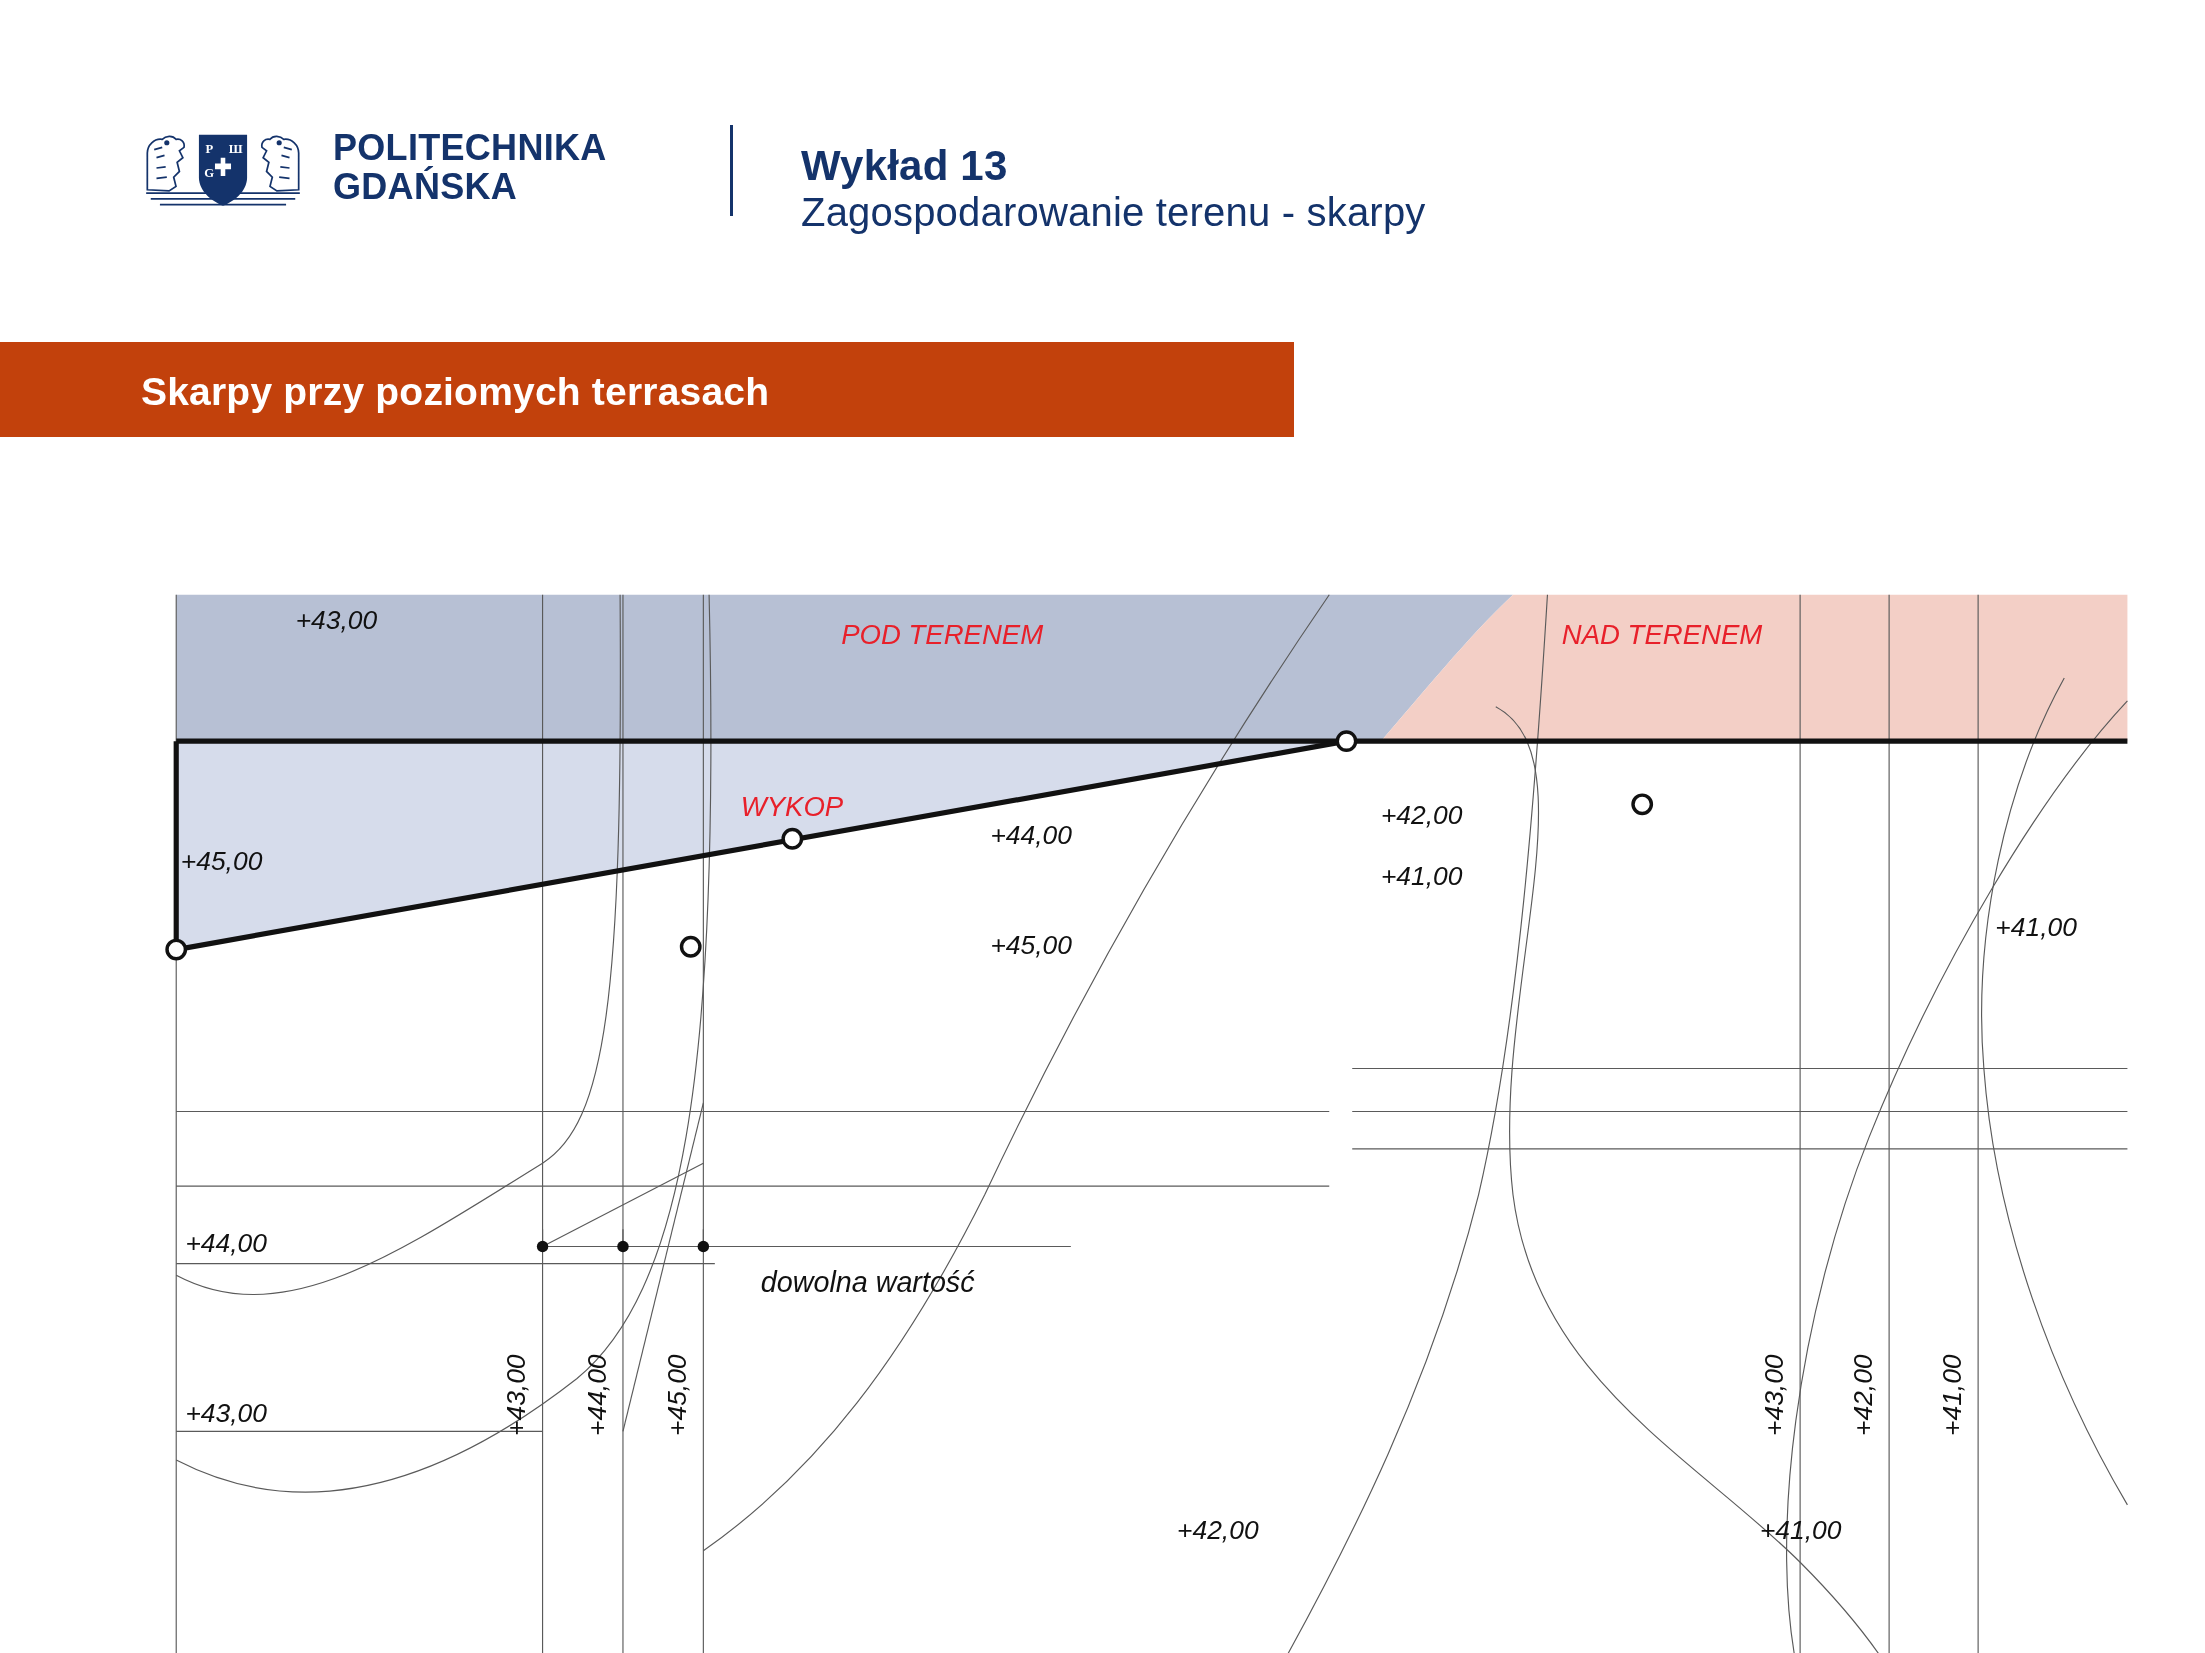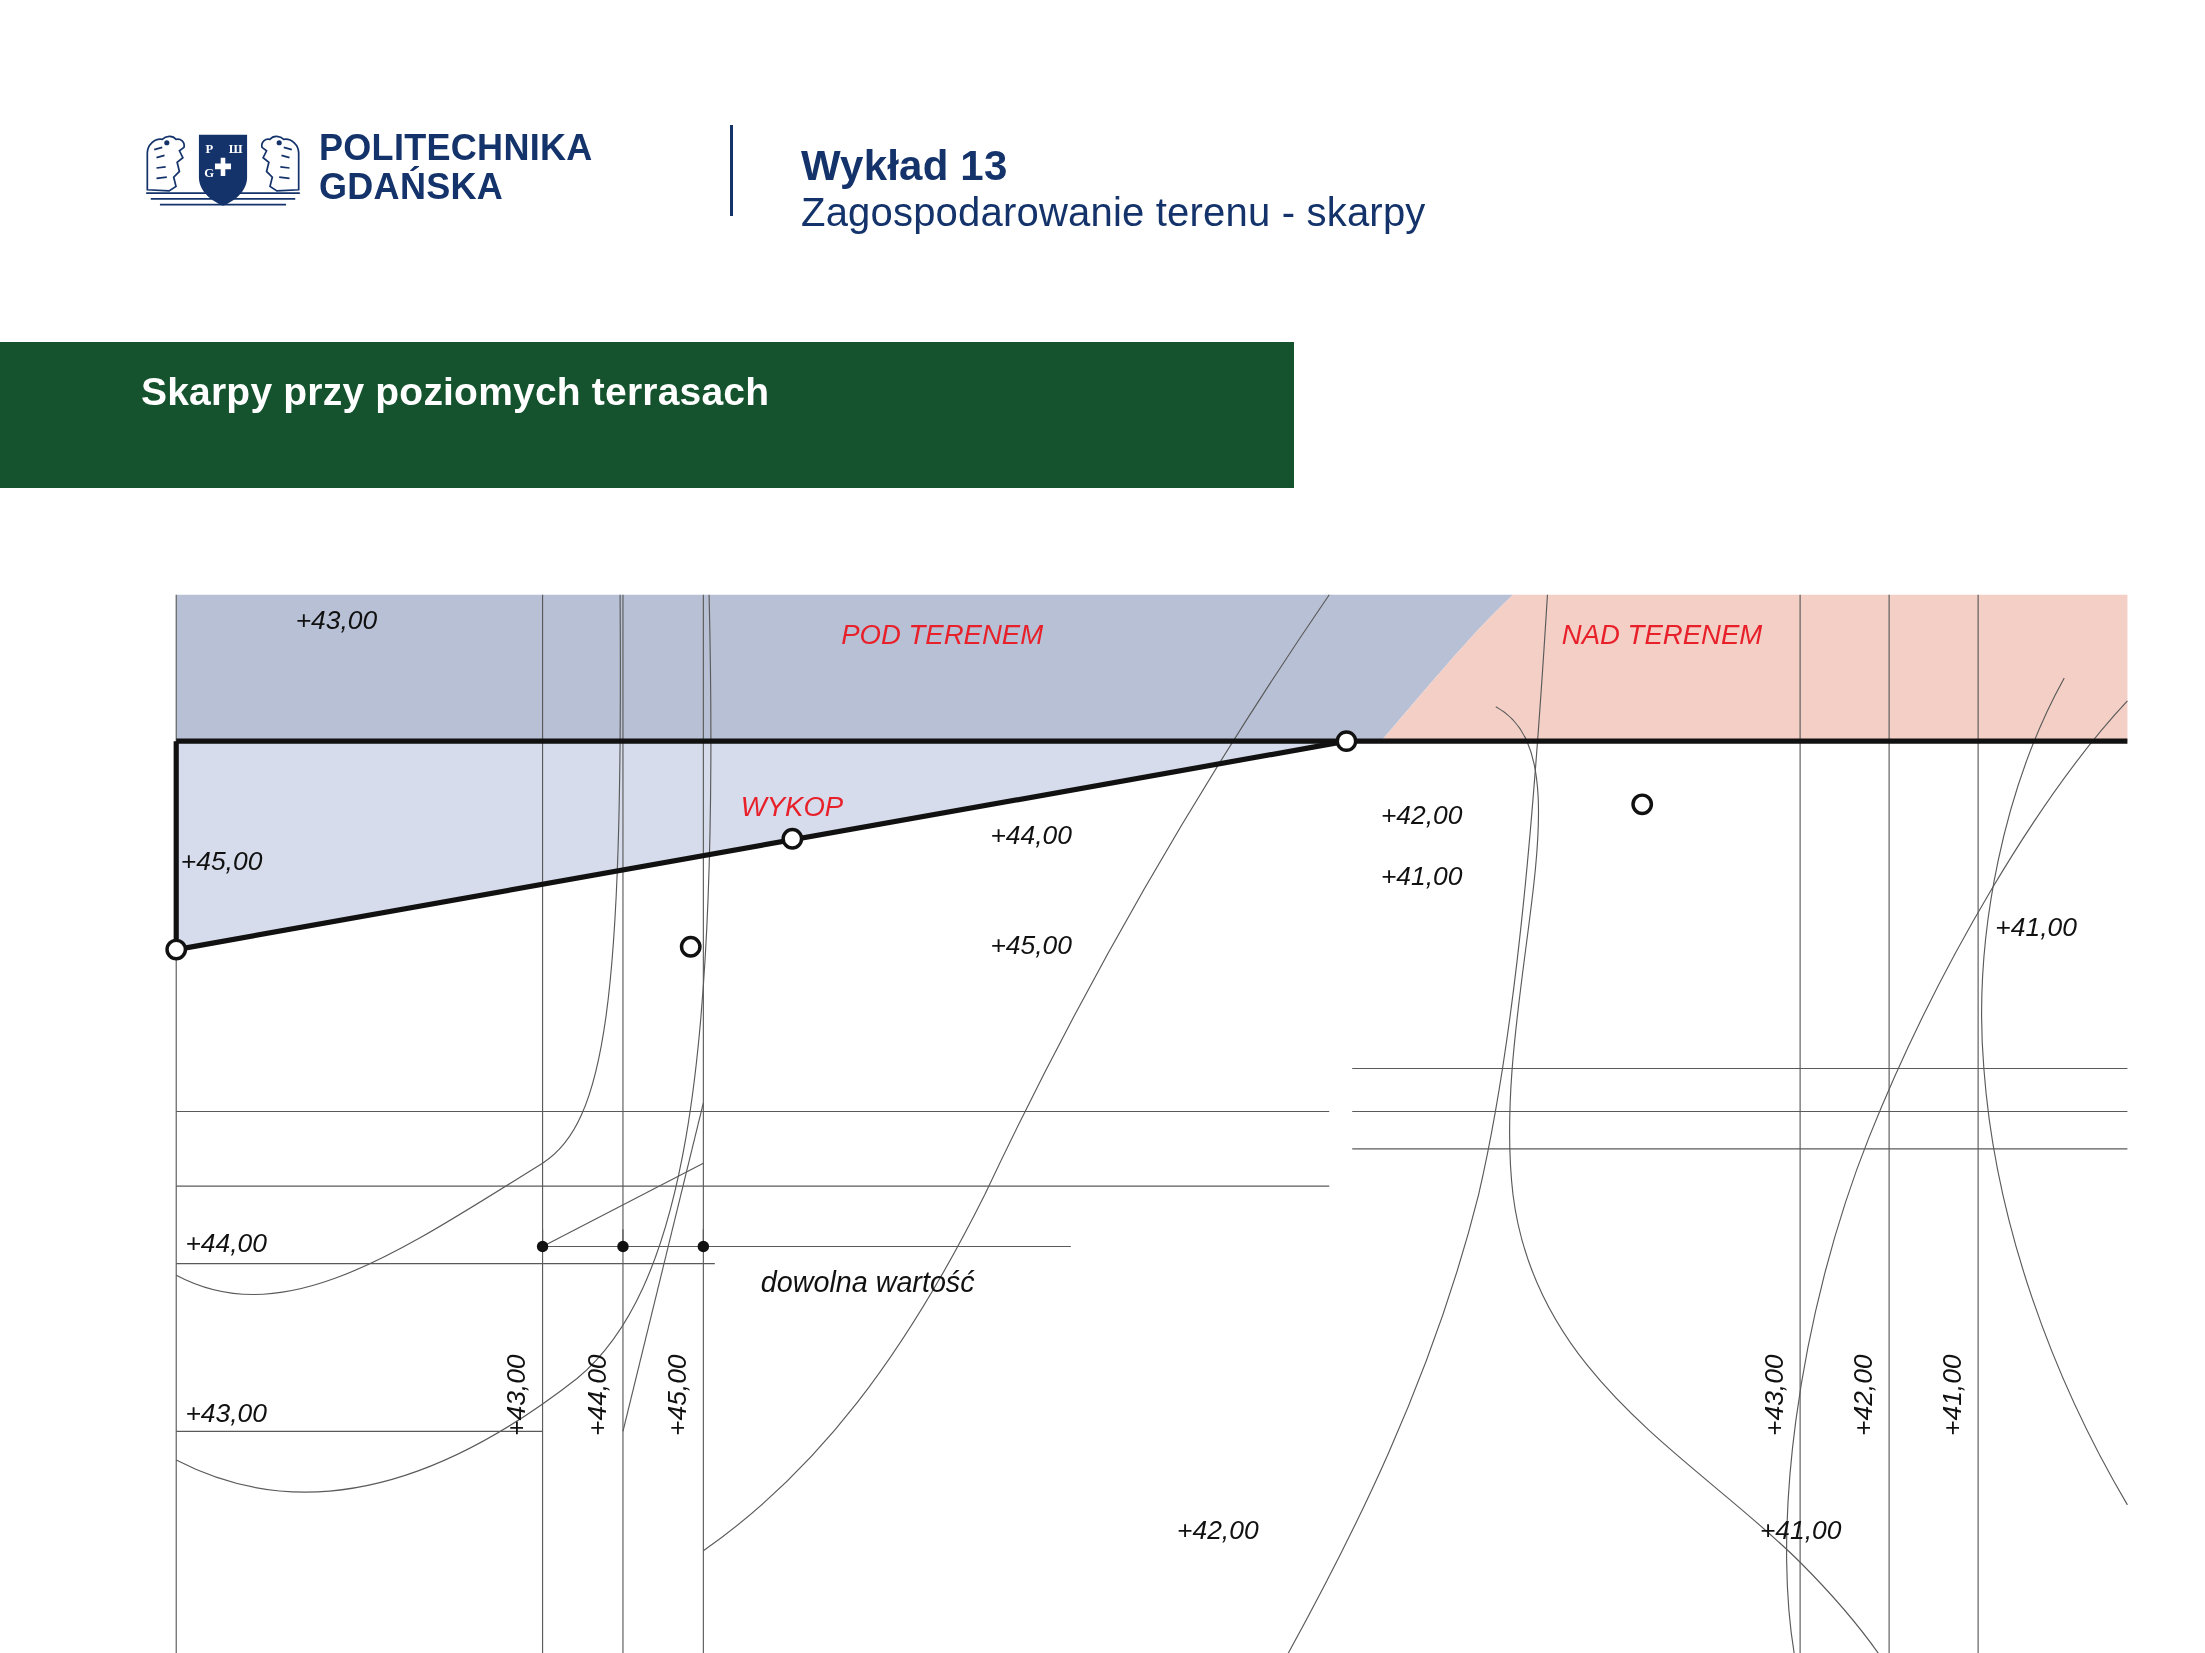--- a/index.html
+++ b/index.html
@@ -28,21 +28,21 @@
     top: 122px;
     display: flex;
     align-items: center;
   }
   #pg-crest {
     width: 172px;
     height: 92px;
     flex: 0 0 auto;
   }
   #logo-wordmark {
-    margin-left: 10px;
+    margin-left: 24px;
     color: #14336b;
     font-weight: bold;
     font-size: 36px;
     line-height: 1.08;
     letter-spacing: 0.3px;
     white-space: pre-line;
   }
   #header-divider {
     position: absolute;
     left: 730px;
@@ -67,22 +67,22 @@
     font-weight: normal;
     letter-spacing: 0.2px;
   }
 
   
   #section-banner {
     position: absolute;
     left: 0;
     top: 342px;
     width: 1294px;
-    height: 146px;
-    background: #14532d;
+    height: 95px;
+    background: #c2410c;
   }
   #section-banner-label {
     position: absolute;
     left: 141px;
     top: 27.6px;
     color: #ffffff;
     font-size: 39px;
     font-weight: bold;
     letter-spacing: 0.2px;
   }

